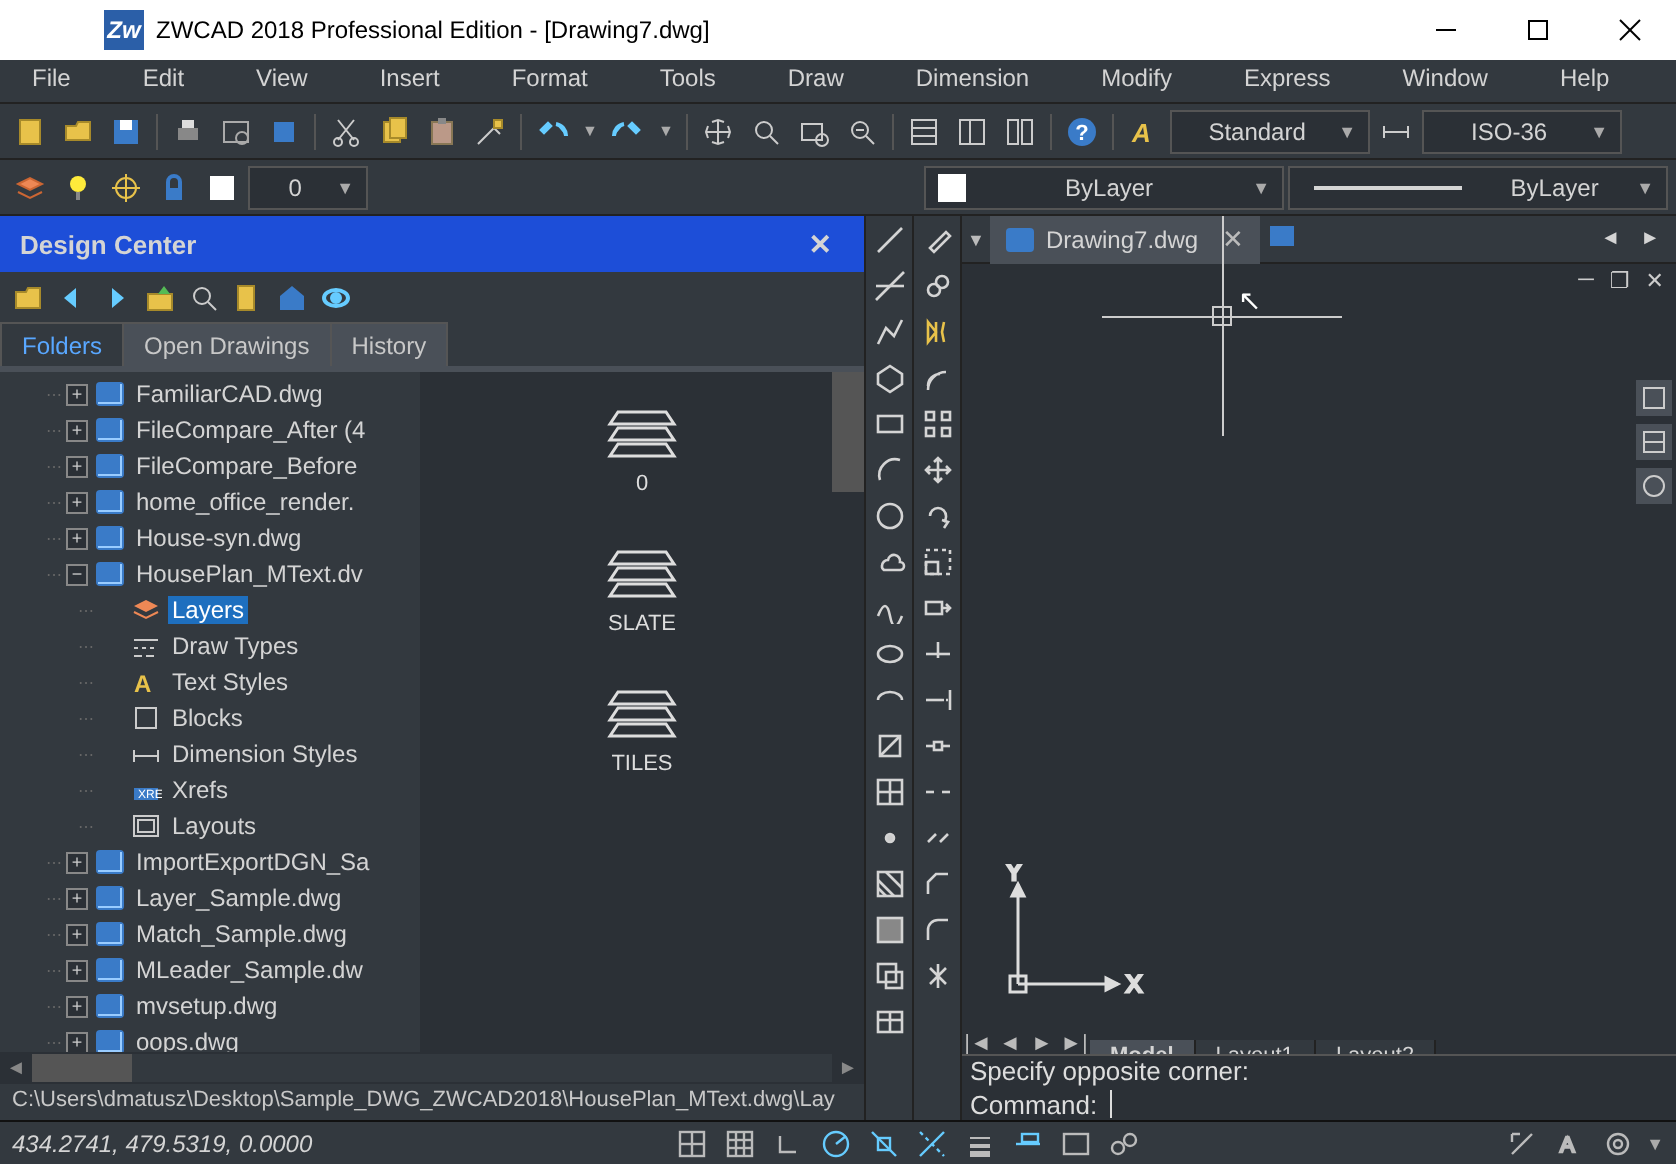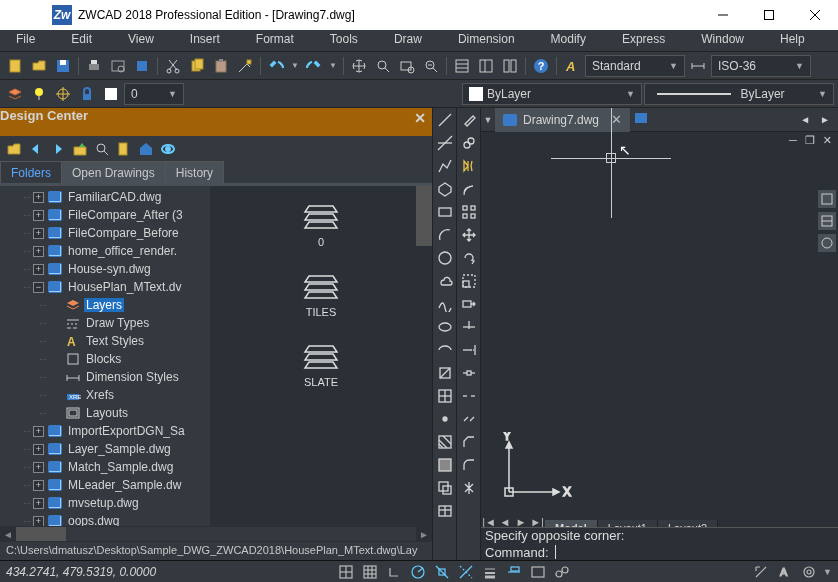--- a/index.html
+++ b/index.html
@@ -16,30 +16,30 @@
   
   .menubar { height: 22px; background: #33393f; display:flex; align-items:flex-start; padding:0 4px; border-bottom:1px solid #222;gap:12px;}
   .menubar span { padding: 2px 12px; font-size:12px; color:#d4d4d4; }
 
   
   .toolbar { height: 28px; background:#33393f; display:flex; align-items:center; padding:0 4px; gap:2px; border-bottom:1px solid #222;}
   .tb-btn { width:22px; height:22px; display:flex;align-items:center;justify-content:center; border-radius:2px;}
   .tb-sep { width:1px; height:18px; background:#555; margin:0 2px;}
   .drop { display:flex; align-items:center; gap:4px; background:#2b3036; border:1px solid #555; height:22px; padding:0 6px; min-width:110px; }
   .drop .sw{ width:14px;height:14px;background:#fff;}
-  .drop .lab{ flex:1; font-size:12px;}
+  .drop .lab{ flex:1; font-size:12px;text-align:center;}
   .drop .car{ font-size:9px; color:#aaa;}
   .lineprev{ flex:1; height:2px; background:#d4d4d4; margin:0 6px;}
 
   
   .main { flex:1; display:flex; overflow:hidden; }
 
   
   .dc { width: 433px; background:#33393f; display:flex; flex-direction:column; border-right:1px solid #222;}
-  .dc-title { height:28px; background:#a16207; display:flex; padding:0 0; font-weight:bold; font-size:13px; }
+  .dc-title { height:28px; background:#1d4ed8; display:flex; align-items:center; padding:0 10px; font-weight:bold; font-size:13px; }
   .dc-title .x { margin-left:auto; font-size:14px; padding:2px 6px;}
   .dc-tools { height:26px; background:#33393f; display:flex; align-items:center; padding:0 4px; gap:2px;}
   .dc-tools .ic{ width:20px;height:20px;display:flex;align-items:center;justify-content:center;}
   .dc-tabs { height:24px; display:flex; align-items:flex-end; border-bottom:3px solid #4a5058;}
   .dc-tabs .tab{ padding:4px 10px 3px; font-size:12px; background:#4a5058; color:#c8c8c8; border:1px solid #555; border-bottom:none; margin-right:-1px;}
   .dc-tabs .tab.active{ color:#59a7ff; background:#33393f; position:relative; z-index:1;}
   .dc-body { flex:1; display:flex; overflow:hidden;}
   .tree { width: 210px; overflow-y:auto; overflow-x:hidden; background:#33393f; font-size:12px; padding:2px 0;}
   .tree-row{ display:flex; align-items:center; height:18px; white-space:nowrap; padding-left:4px; gap:3px;}
   .tree-row .tw{ width:11px;height:11px; border:1px solid #888; display:flex;align-items:center;justify-content:center; font-size:9px; line-height:1; color:#ccc; background:#2b3036; cursor:pointer;}
@@ -415,21 +415,21 @@
             </span>
             <span class="lbl">FamiliarCAD.dwg</span>
           </div>
           <div class="tree-row">
             <span style="display: inline-block; width: 16px;"></span>
             <span class="dots">⋯</span>
             <span class="tw">+</span>
             <span class="ico">
               <div class="dwg-ico"></div>
             </span>
-            <span class="lbl">FileCompare_After (3</span>
+            <span class="lbl">FileCompare_After (4</span>
           </div>
           <div class="tree-row">
             <span style="display: inline-block; width: 16px;"></span>
             <span class="dots">⋯</span>
             <span class="tw">+</span>
             <span class="ico">
               <div class="dwg-ico"></div>
             </span>
             <span class="lbl">FileCompare_Before</span>
           </div>
@@ -608,29 +608,29 @@
               <path d="M8 26h24l4 6H4z"></path>
             </svg>
           <span>0</span>
         </div>
         <div class="item">
           <svg width="40" height="34">
               <path d="M8 10h24l4 6H4z"></path>
               <path d="M8 18h24l4 6H4z"></path>
               <path d="M8 26h24l4 6H4z"></path>
             </svg>
-          <span>TILES</span>
+          <span>SLATE</span>
         </div>
         <div class="item">
           <svg width="40" height="34">
               <path d="M8 10h24l4 6H4z"></path>
               <path d="M8 18h24l4 6H4z"></path>
               <path d="M8 26h24l4 6H4z"></path>
             </svg>
-          <span>SLATE</span>
+          <span>TILES</span>
         </div>
       </div>
     </div>
     <div class="hscroll">
       <span class="arr">◄</span>
         <div class="track">
           <div class="thumb"></div>
         </div>
         <span class="arr">►</span>
     </div>

